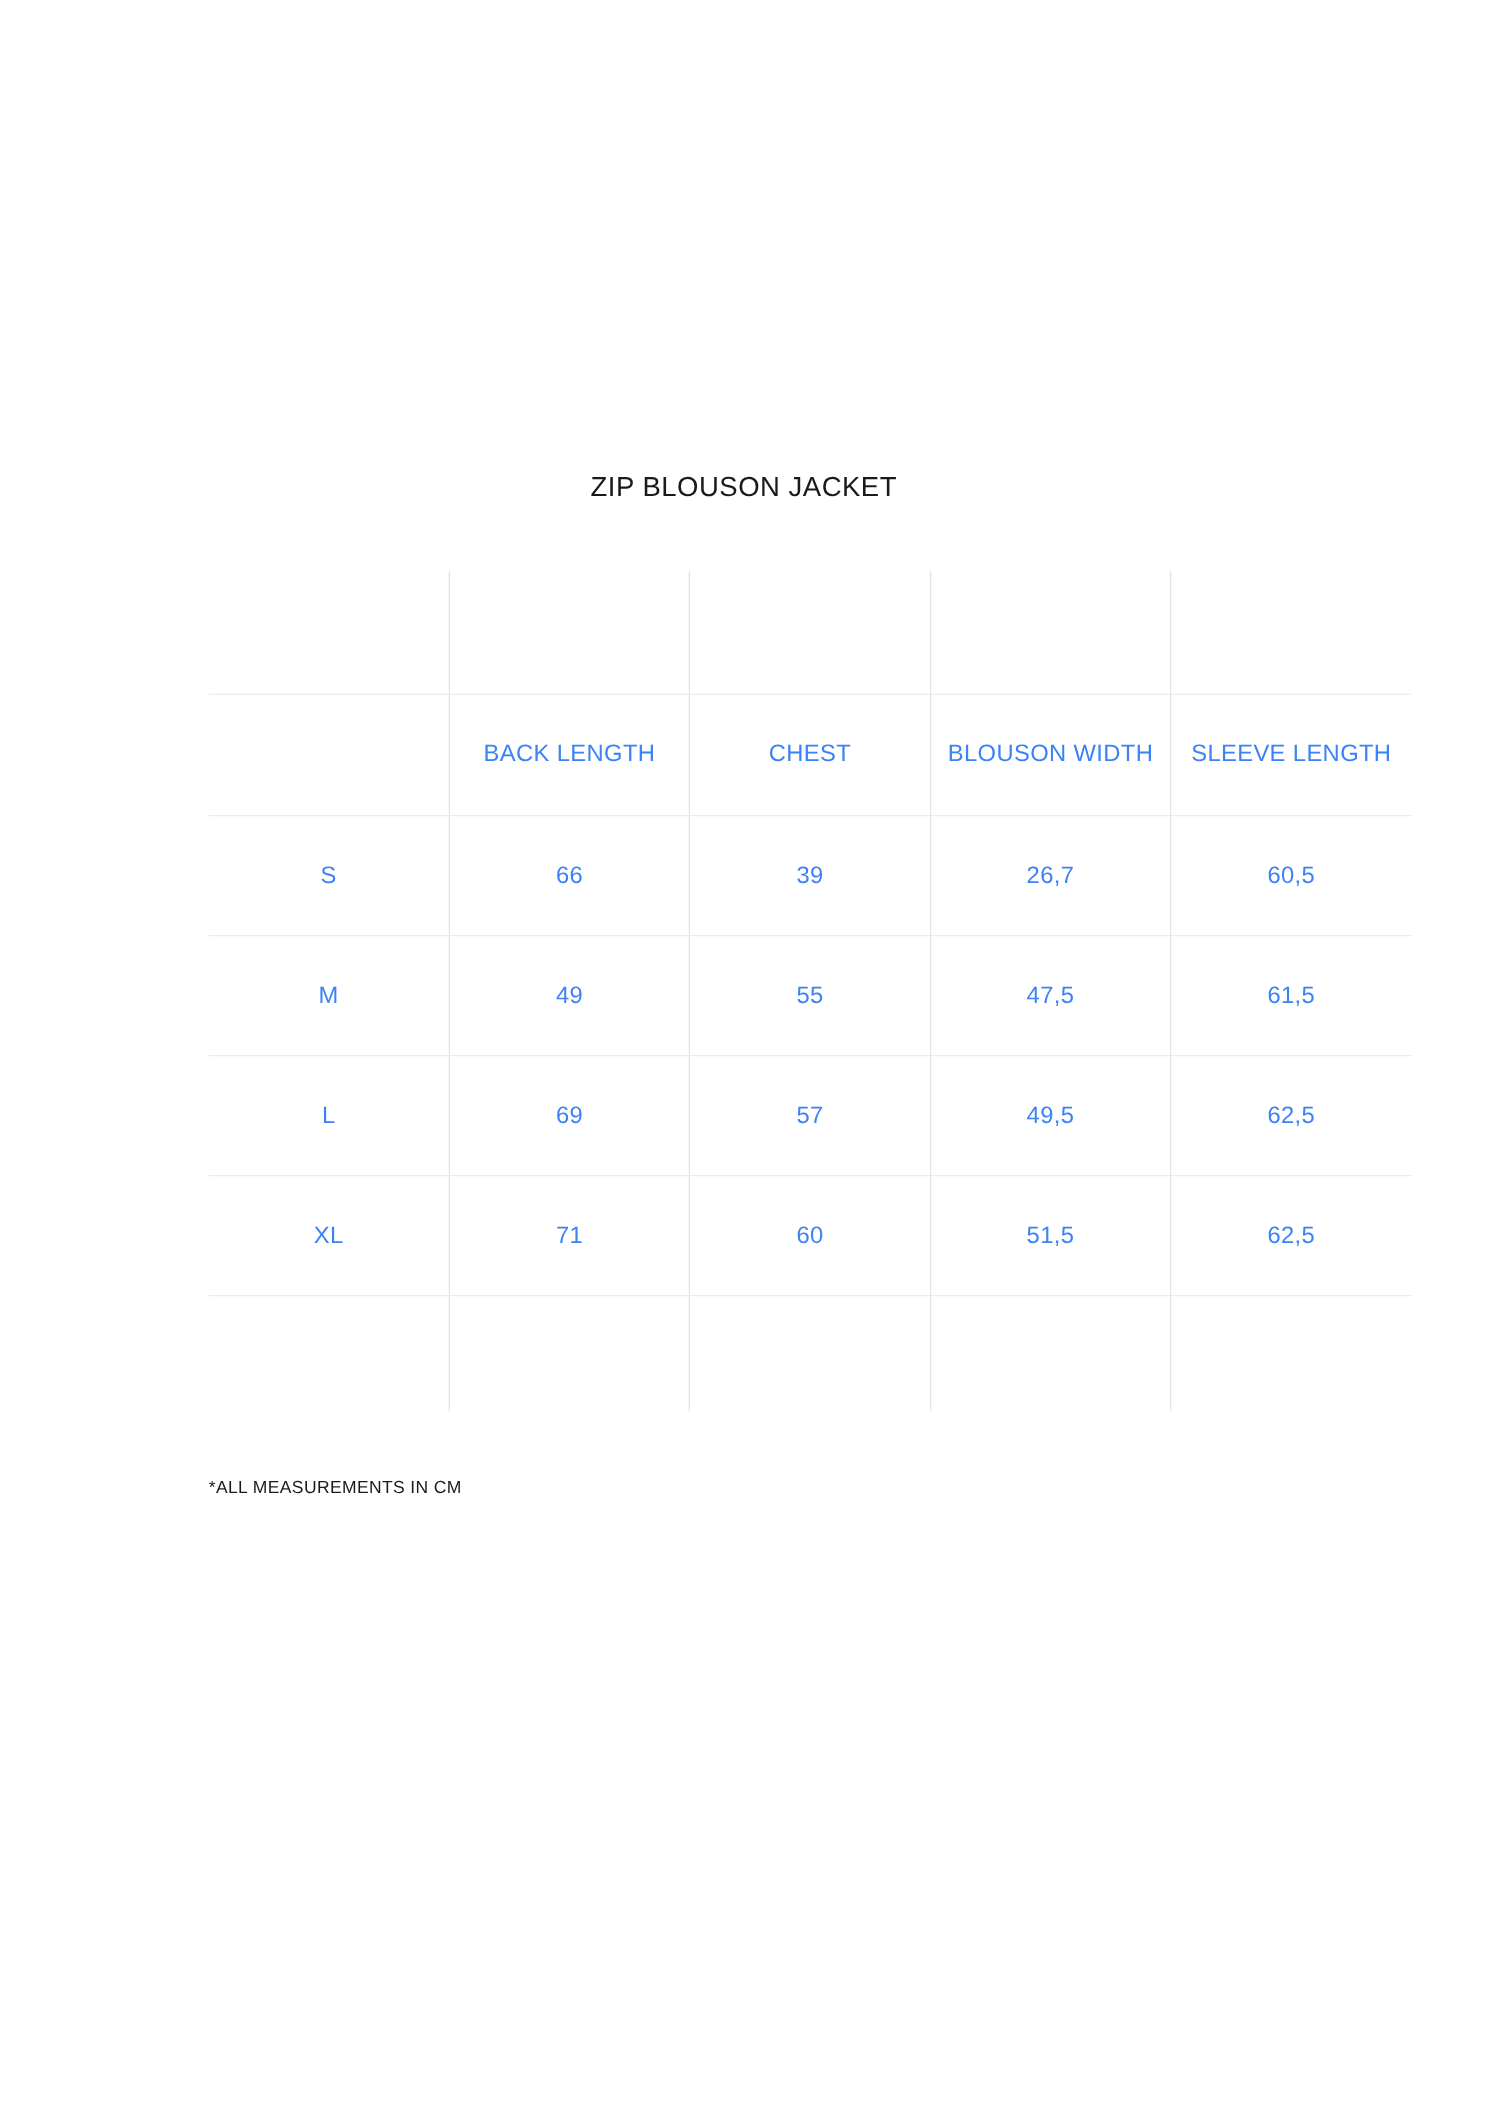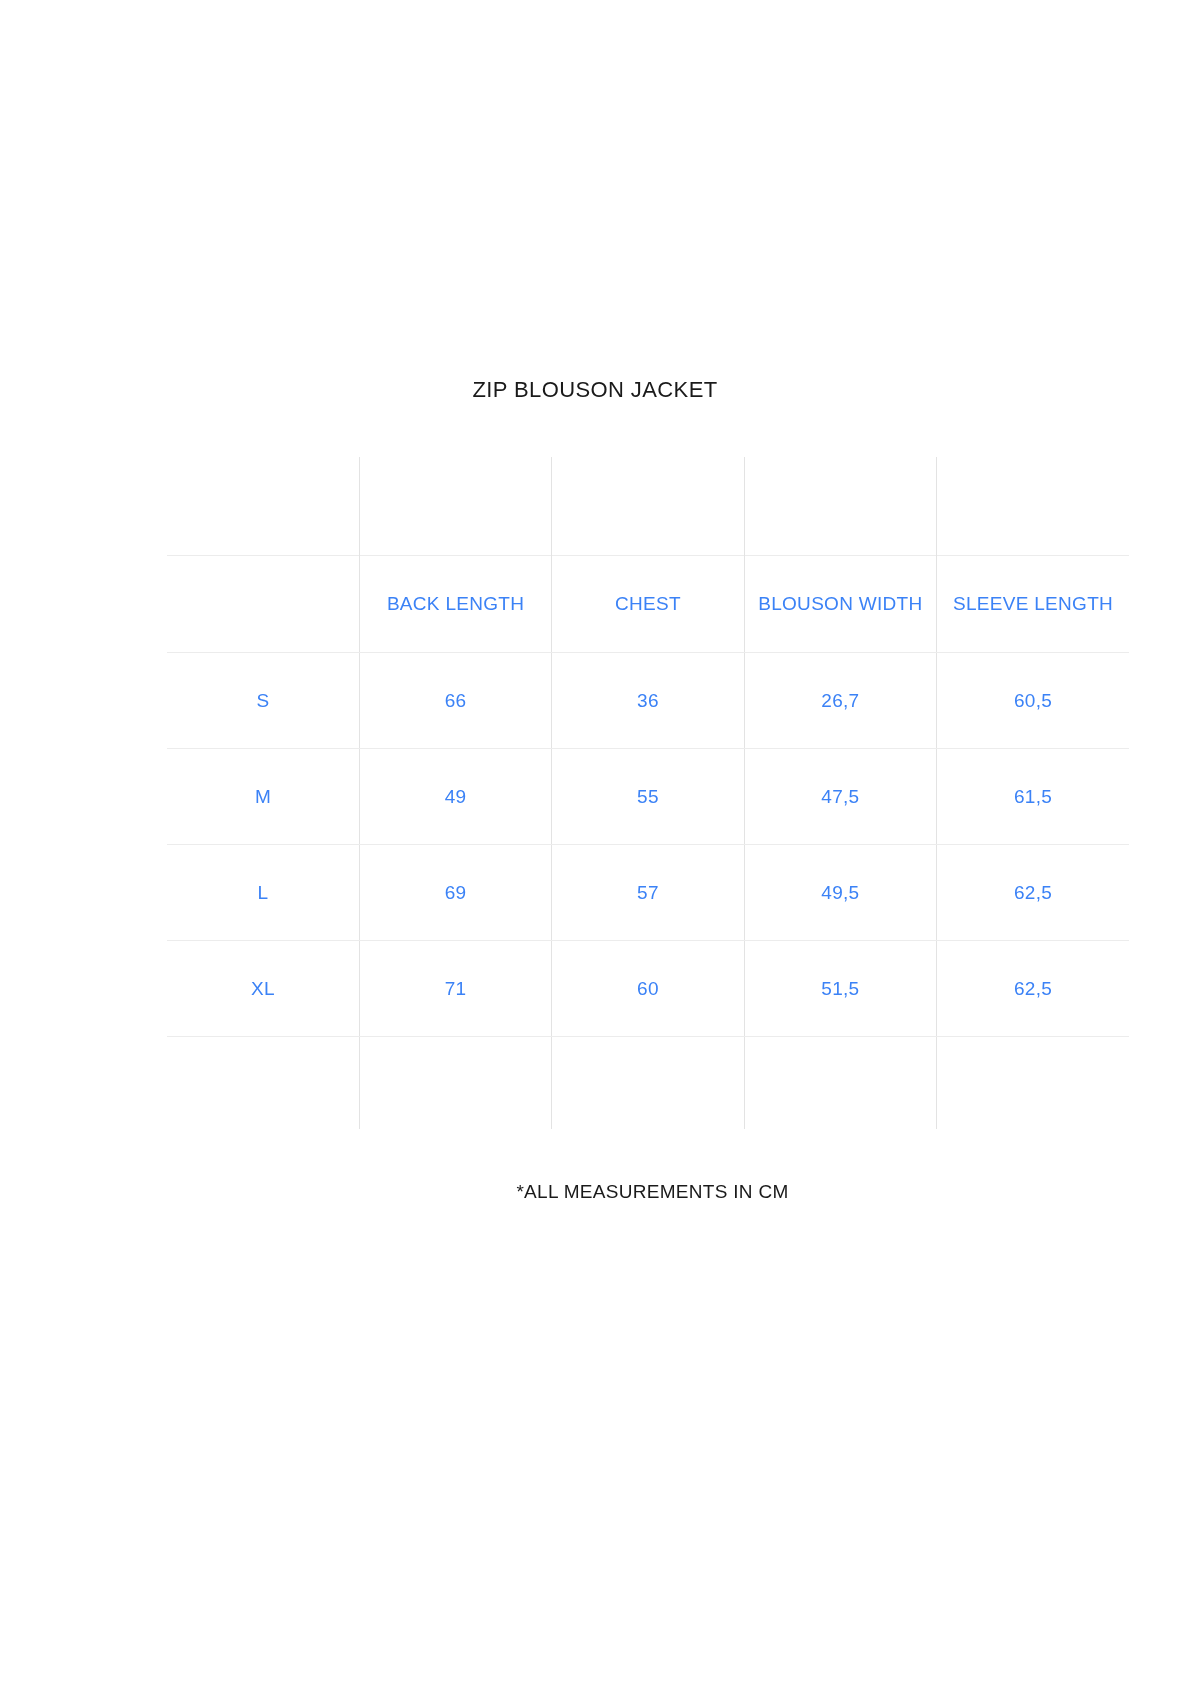--- a/index.html
+++ b/index.html
@@ -56,22 +56,22 @@
   }
   tr.data-row td {
     height: 95px;
     border-bottom: 1px solid #ececec;
   }
   .footnote {
     position: absolute;
     top: 1181px;
     left: 114px;
     width: 971px;
-    text-align: center;
-    font-size: 19px;
+    text-align: left;
+    font-size: 14px;
     letter-spacing: 0.3px;
     font-weight: 400;
   }
 </style>
 </head>
 <body>
 
 <div class="page">
 
   <div class="title">ZIP BLOUSON JACKET</div>
@@ -90,21 +90,21 @@
         <td></td>
         <td>BACK LENGTH</td>
         <td>CHEST</td>
         <td>BLOUSON WIDTH</td>
         <td>SLEEVE LENGTH</td>
       </tr>
 
       <tr class="data-row">
         <td>S</td>
         <td>66</td>
-        <td>36</td>
+        <td>39</td>
         <td>26,7</td>
         <td>60,5</td>
       </tr>
 
       <tr class="data-row">
         <td>M</td>
         <td>49</td>
         <td>55</td>
         <td>47,5</td>
         <td>61,5</td>

